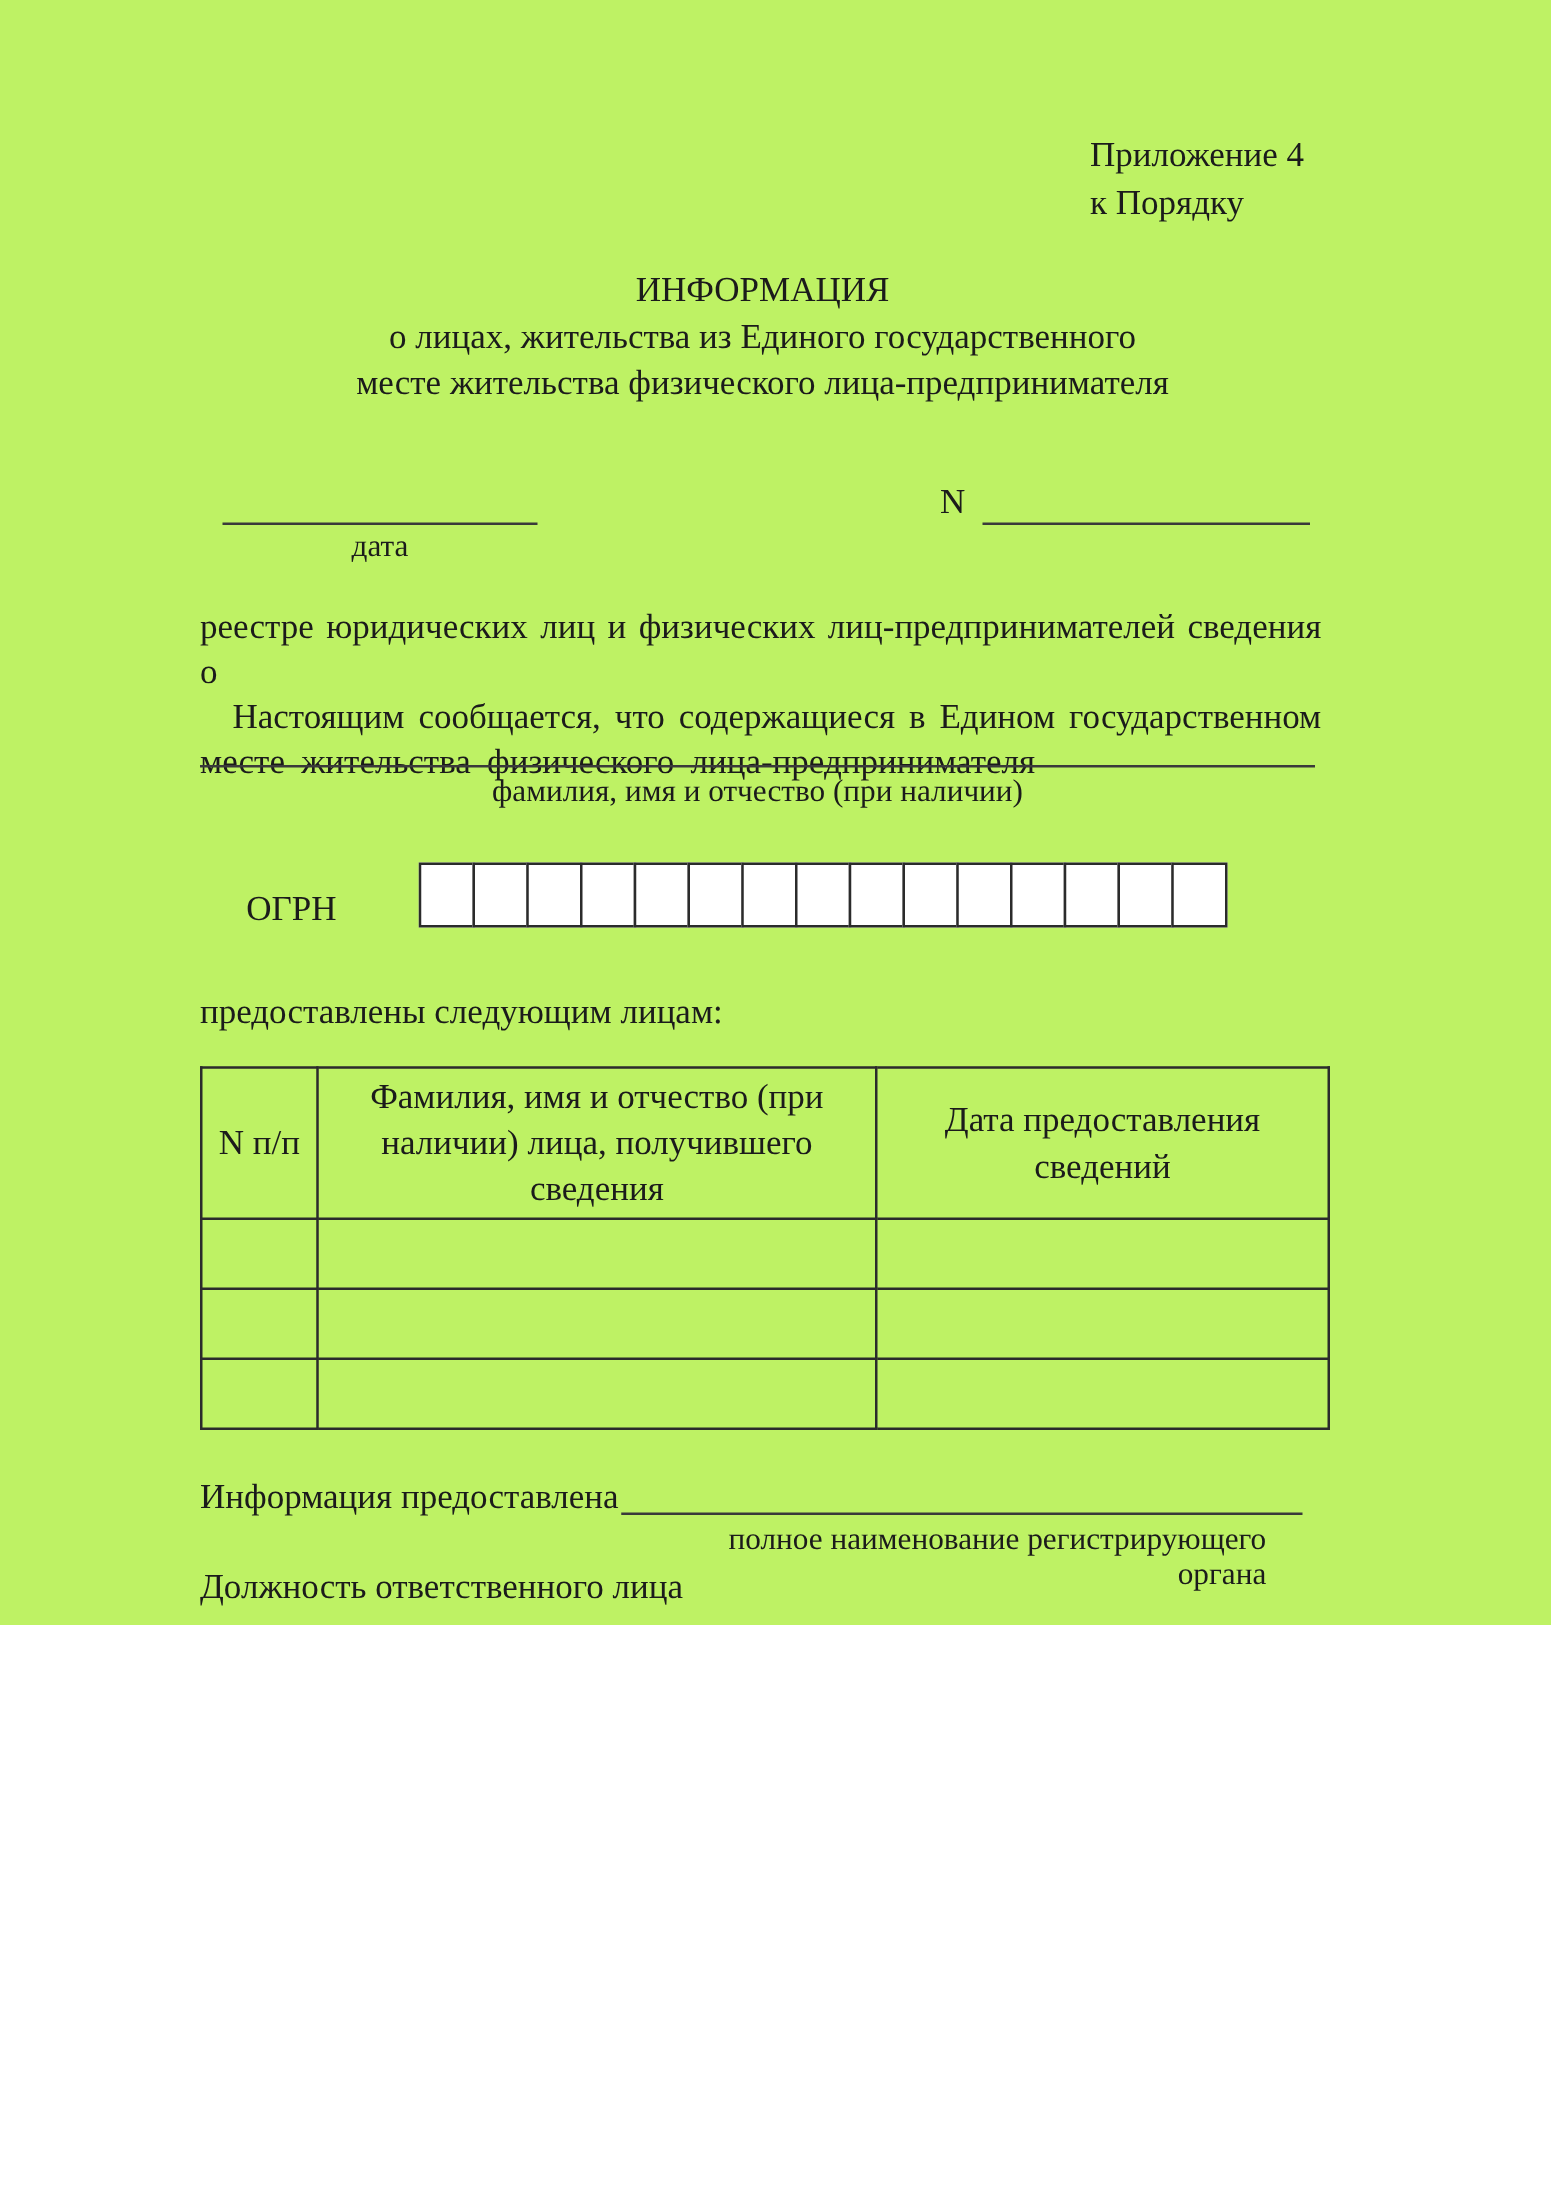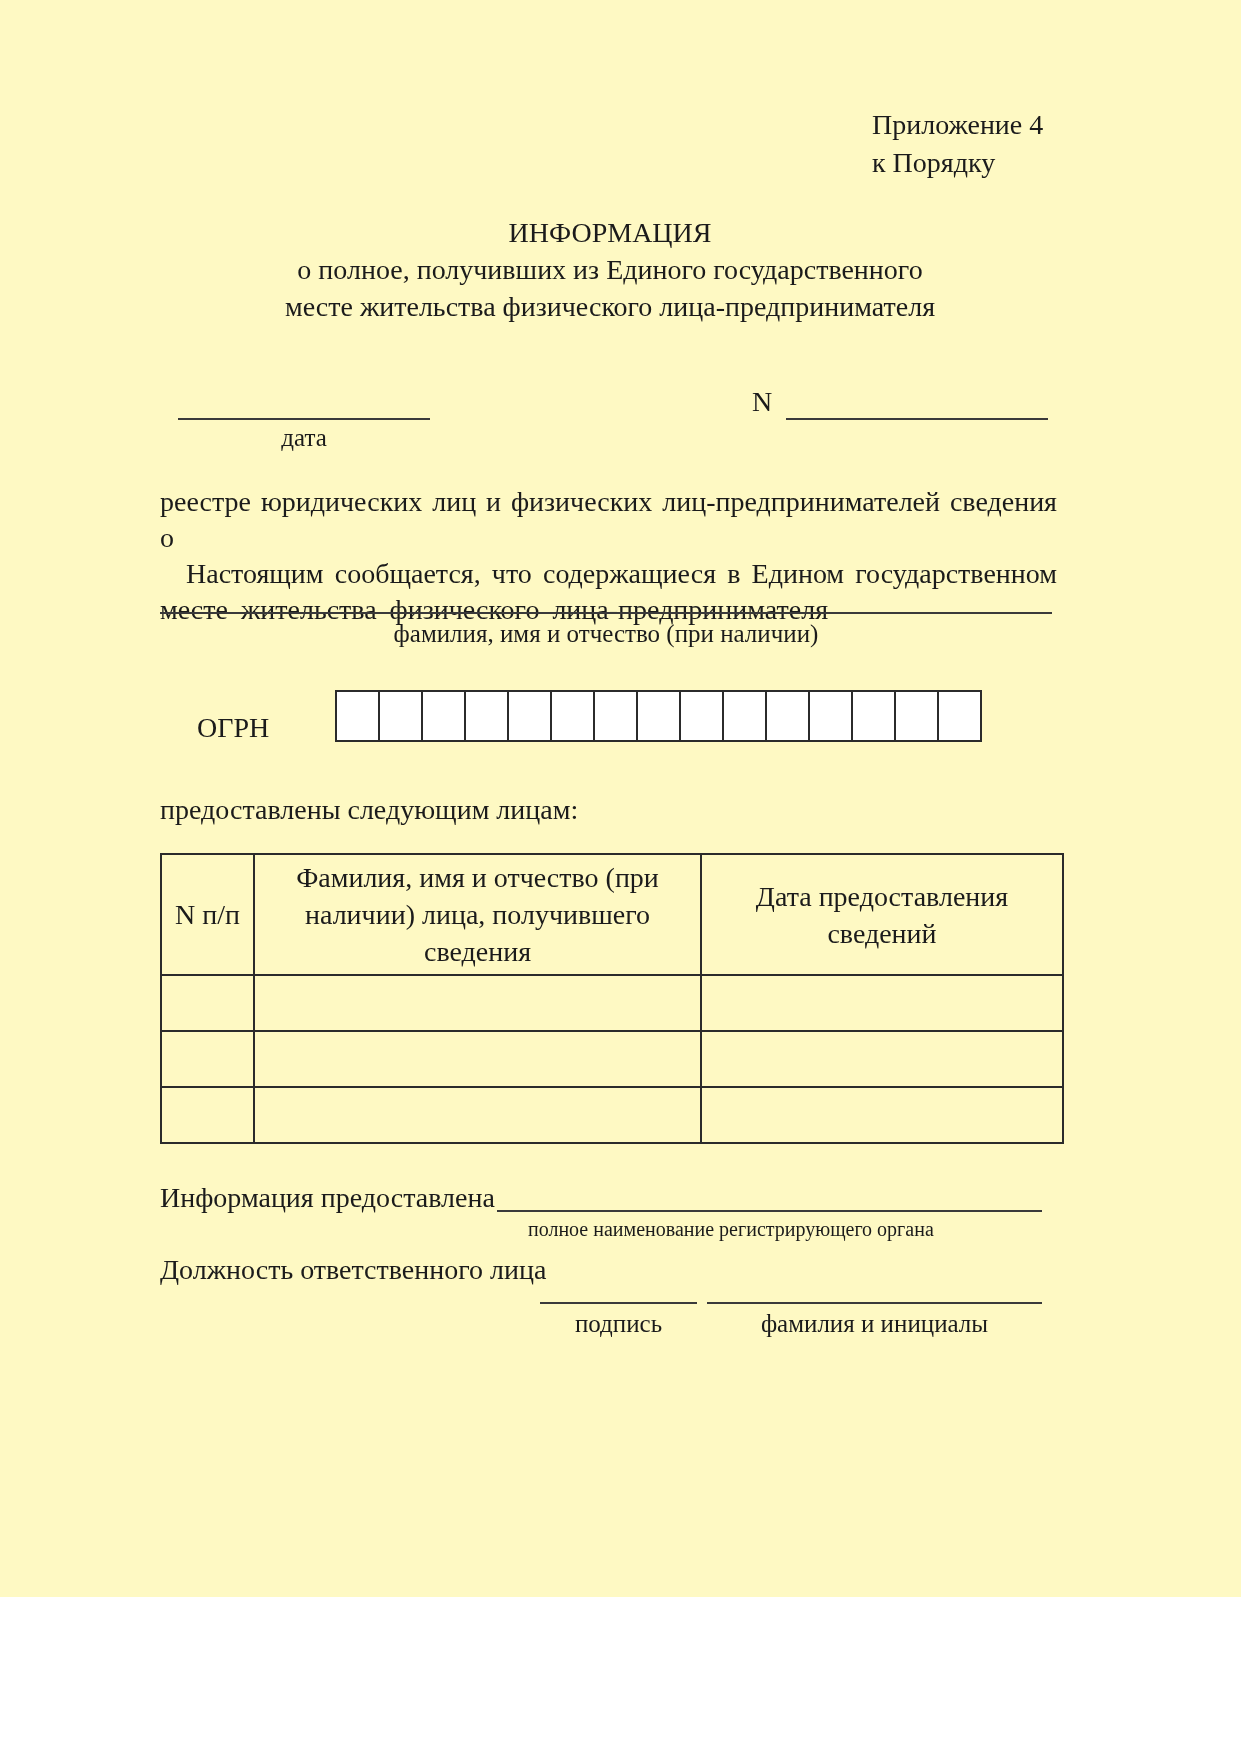--- a/index.html
+++ b/index.html
@@ -1,20 +1,20 @@
 <!DOCTYPE html>
 <html><head>
 <meta charset="utf-8">
 <style>
   html,body { margin:0; padding:0; background:#ffffff; }
   .page {
     position: relative;
     width: 1241px;
-    height: 1597px;
-    background: #fef9c3;
+    height: 1300px;
+    background: #bef264;
     font-family: "Liberation Serif", "DejaVu Serif", serif;
     color: #1b1b1b;
     overflow: hidden;
   }
   .abs { position: absolute; }
   .appendix {
     left: 872px; top: 106px;
     font-size: 28px; line-height: 38px;
     white-space: nowrap;
   }
@@ -70,22 +70,22 @@
     box-sizing: border-box;
   }
   .info-table th.col-n   { width: 93px; }
   .info-table th.col-fio { width: 447px; }
   .info-table th.col-dat { width: 362px; }
   .info-table thead tr { height: 118px; }
   .info-table tbody tr { height: 56px; }
   .footer-info-label { left: 160px; top: 1182px; font-size: 28px; white-space: nowrap; }
   .footer-info-line  { left: 497px; top: 1182px; width: 545px; height: 28px; }
   .footer-info-caption {
-    left: 528px; top: 1218px; width: 500px;
-    text-align: left; font-size: 20px;
+    left: 513px; top: 1218px; width: 500px;
+    text-align: right; font-size: 25px;
   }
   .footer-pos-label { left: 160px; top: 1254px; font-size: 28px; white-space: nowrap; }
   .footer-sig-line  { left: 540px; top: 1274px; width: 157px; height: 28px; }
   .footer-name-line { left: 707px; top: 1274px; width: 335px; height: 28px; }
   .footer-sig-caption {
     left: 540px; top: 1310px; width: 157px;
     text-align: center; font-size: 25px;
   }
   .footer-name-caption {
     left: 707px; top: 1310px; width: 335px;
@@ -97,21 +97,21 @@
 
 <div class="page">
 
   <div class="abs appendix">
     <div>Приложение 4</div>
     <div>к Порядку</div>
   </div>
 
   <div class="abs title-block">
     <div>ИНФОРМАЦИЯ</div>
-    <div>о полное, получивших из Единого государственного</div>
+    <div>о лицах, жительства из Единого государственного</div>
     <div>месте жительства физического лица-предпринимателя</div>
   </div>
 
   <div class="abs blank-line date-line"></div>
   <div class="abs date-caption">дата</div>
 
   <div class="abs num-label">N</div>
   <div class="abs blank-line num-line"></div>
 
   <div class="abs body-par">

